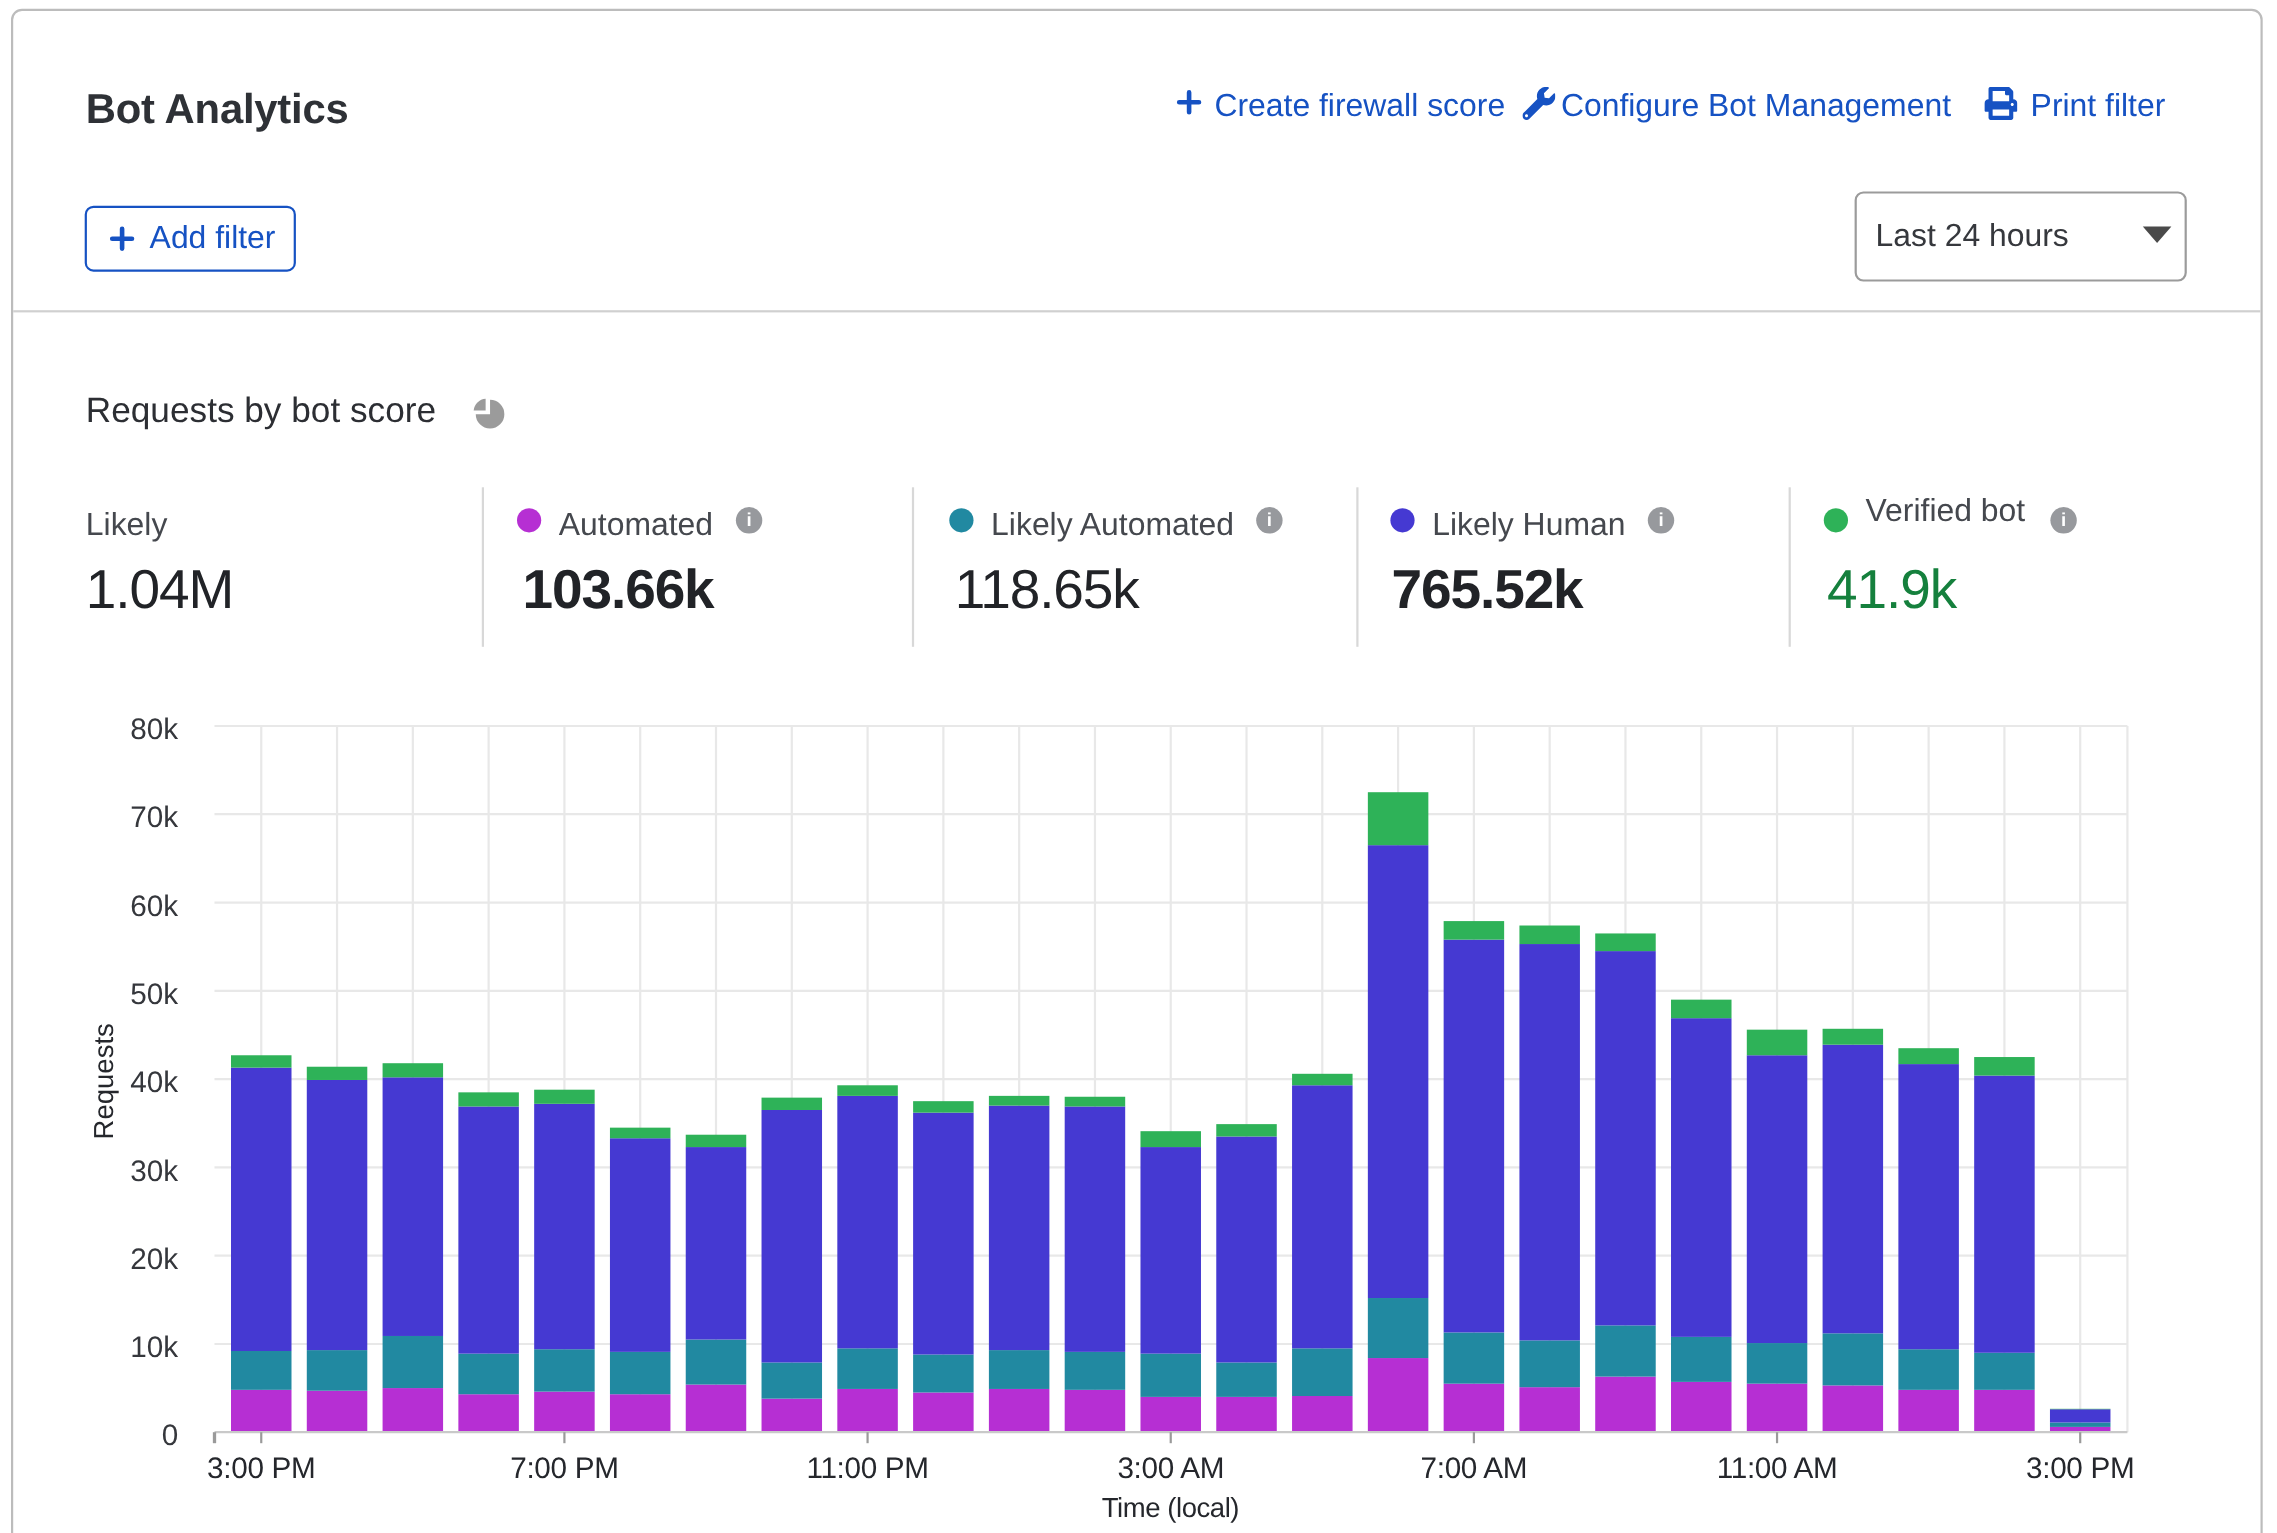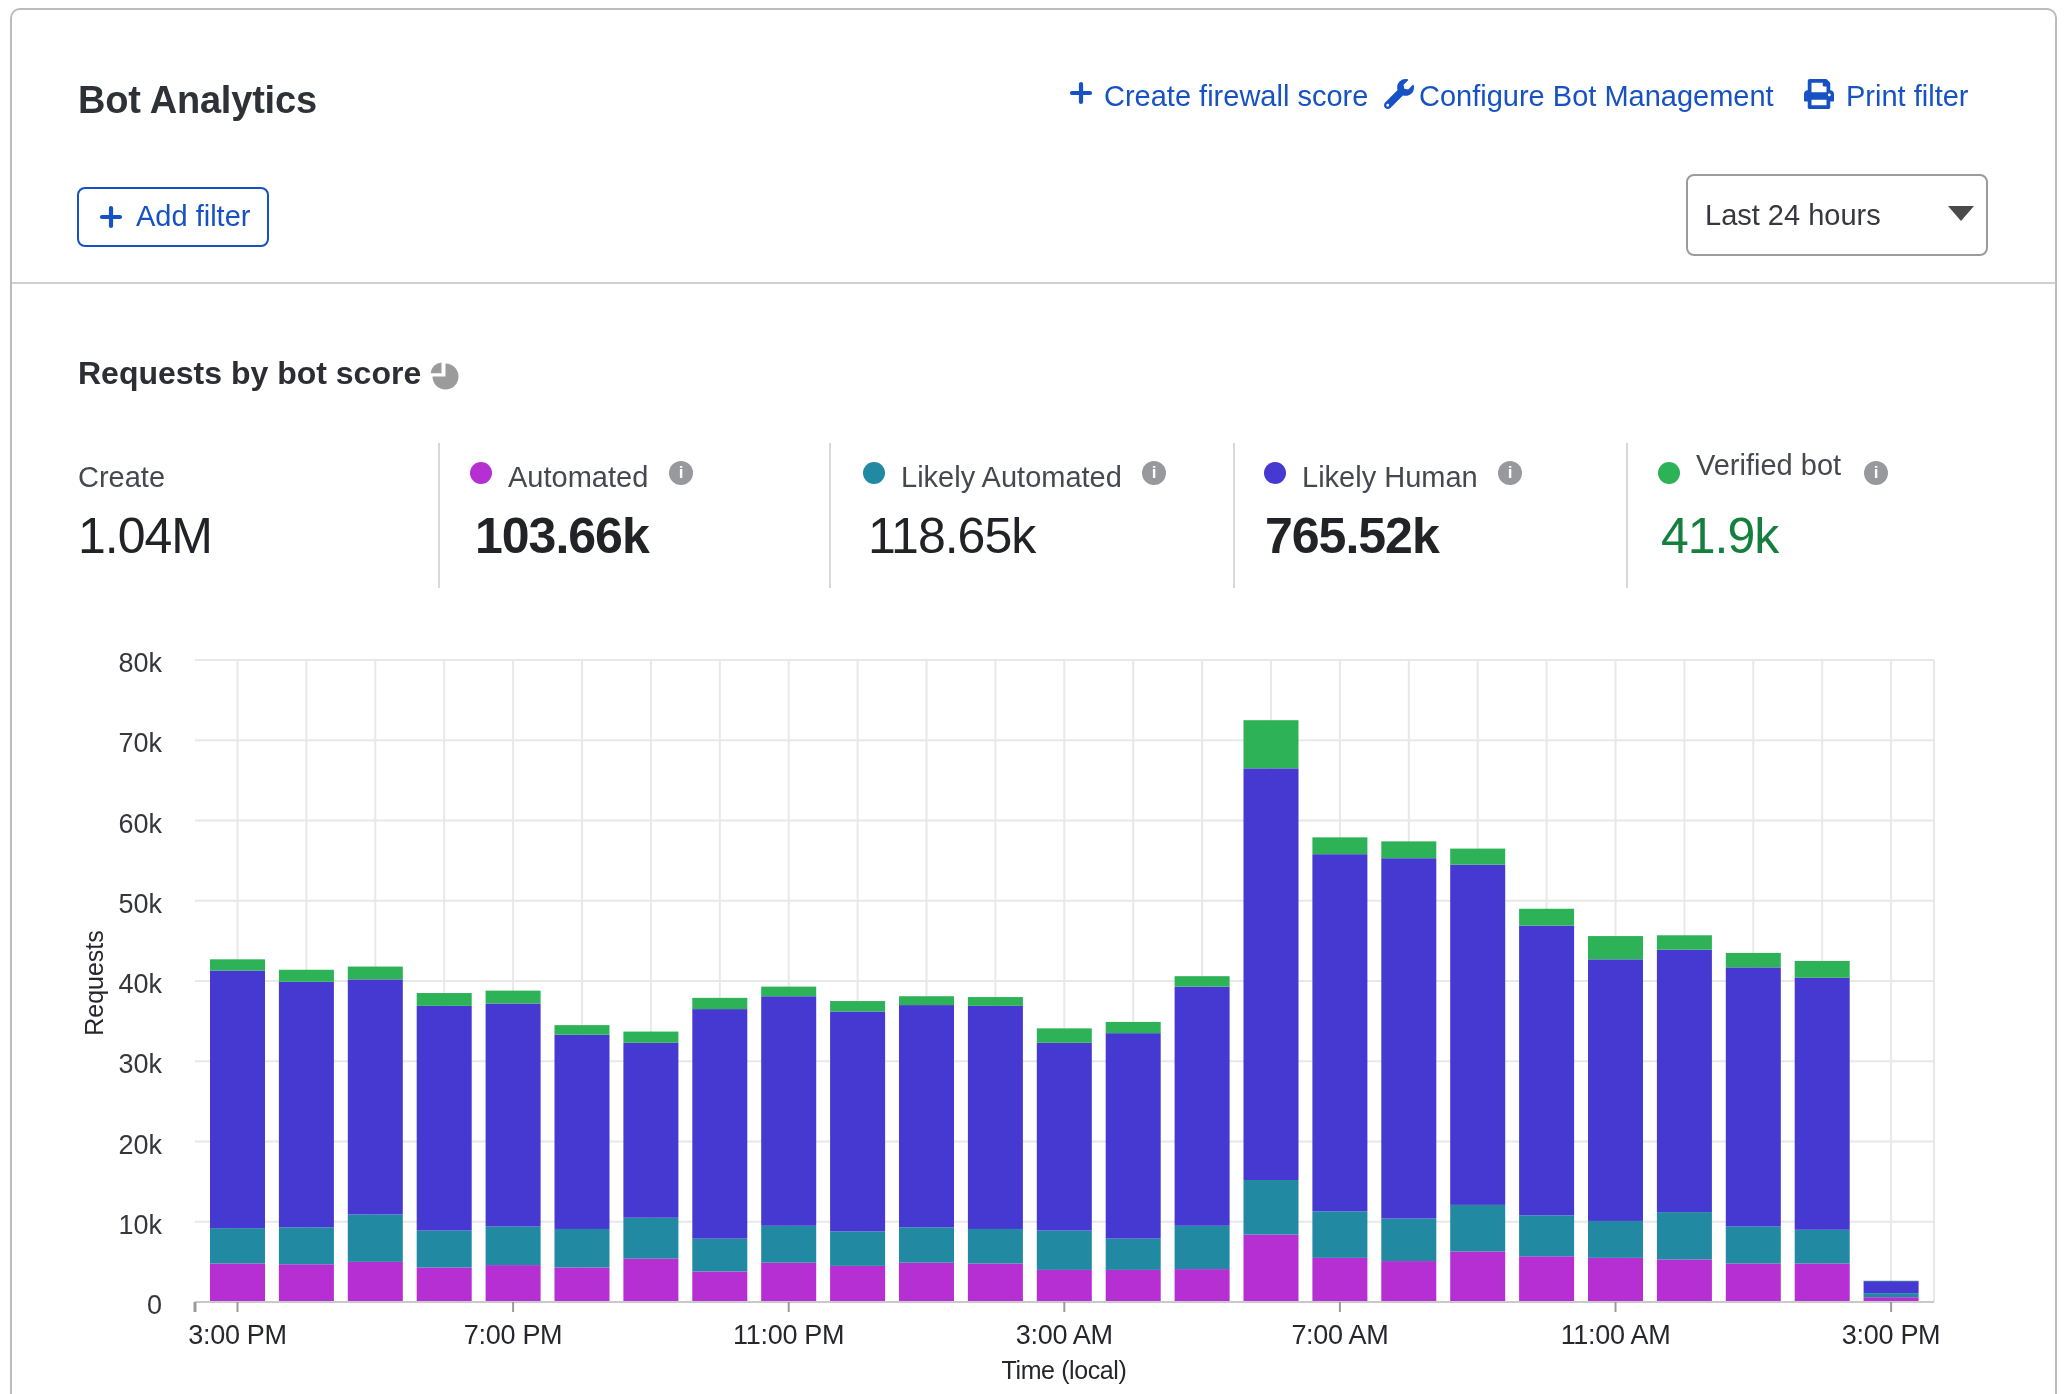--- a/index.html
+++ b/index.html
@@ -25,31 +25,31 @@
 <div class="abs" style="left:77px;top:187px;width:188px;height:56px;border:2px solid #1652c3;border-radius:8px"></div>
 <div class="abs" style="left:99px;top:205px"><svg width="24" height="24" viewBox="0 0 24 24">
       <path d="M12 3v18M3 12h18" stroke="#1652c3" stroke-width="4.2" stroke-linecap="round"></path>
     </svg></div>
 <div class="abs" style="left:136px;top:202px;font-size:29px;line-height:29px;color:#1652c3">Add filter</div>
 
 <div class="abs" style="left:1686px;top:174px;width:298px;height:78px;border:2px solid #9b9b9b;border-radius:8px"></div>
 <div class="abs" style="left:1705px;top:201px;font-size:29px;line-height:29px;color:#36383d">Last 24 hours</div>
 <div class="abs" style="left:1948px;top:206px;width:0;height:0;border-left:13px solid transparent;border-right:13px solid transparent;border-top:15px solid #4a4a4a"></div>
 
-<div class="abs" style="left:78px;top:355px;font-size:32px;font-weight:700;color:#2c2e33">Requests by bot score</div>
+<div class="abs" style="left:78px;top:355px;font-size:32px;font-weight:400;color:#2c2e33">Requests by bot score</div>
 <div class="abs" style="left:429px;top:361px"><svg width="30" height="30" viewBox="0 0 30 30">
       <path d="M16.5 2.5 A13 13 0 1 1 3.5 15.5 L16.5 15.5 Z" fill="#9b9b9b" transform="rotate(0 15 15)"></path>
       <path d="M12.5 12.2 L12.5 1.5 A11.6 11.6 0 0 0 1.6 12.2 Z" fill="#9b9b9b"></path>
     </svg></div>
 
 <div style="position:absolute;left:438px;top:443px;width:2px;height:145px;background:#d8d8d8"></div>
 <div style="position:absolute;left:829px;top:443px;width:2px;height:145px;background:#d8d8d8"></div>
 <div style="position:absolute;left:1233px;top:443px;width:2px;height:145px;background:#d8d8d8"></div>
 <div style="position:absolute;left:1626px;top:443px;width:2px;height:145px;background:#d8d8d8"></div>
-<div style="position:absolute;left:78px;top:463px;font-size:29px;line-height:29px;color:#45484e">Create</div>
+<div style="position:absolute;left:78px;top:463px;font-size:29px;line-height:29px;color:#45484e">Likely</div>
 <div style="position:absolute;left:78px;top:511px;font-size:50px;font-weight:400;line-height:50px;letter-spacing:-1px;color:#212327">1.04M</div>
 <div style="position:absolute;left:470px;top:462px;width:22px;height:22px;border-radius:50%;background:#b62fd3"></div>
 <div style="position:absolute;left:508px;top:463px;font-size:29px;line-height:29px;color:#45484e">Automated<span style="display:inline-block;width:14px"></span></div>
 <div style="position:absolute;left:475px;top:511px;font-size:50px;font-weight:700;line-height:50px;letter-spacing:-1px;color:#212327">103.66k</div>
 <div style="position:absolute;left:863px;top:462px;width:22px;height:22px;border-radius:50%;background:#2189a1"></div>
 <div style="position:absolute;left:901px;top:463px;font-size:29px;line-height:29px;color:#45484e">Likely Automated<span style="display:inline-block;width:14px"></span></div>
 <div style="position:absolute;left:868px;top:511px;font-size:50px;font-weight:400;line-height:50px;letter-spacing:-1px;color:#212327">118.65k</div>
 <div style="position:absolute;left:1264px;top:462px;width:22px;height:22px;border-radius:50%;background:#4539d2"></div>
 <div style="position:absolute;left:1302px;top:463px;font-size:29px;line-height:29px;color:#45484e">Likely Human<span style="display:inline-block;width:14px"></span></div>
 <div style="position:absolute;left:1265px;top:511px;font-size:50px;font-weight:700;line-height:50px;letter-spacing:-1px;color:#212327">765.52k</div>

